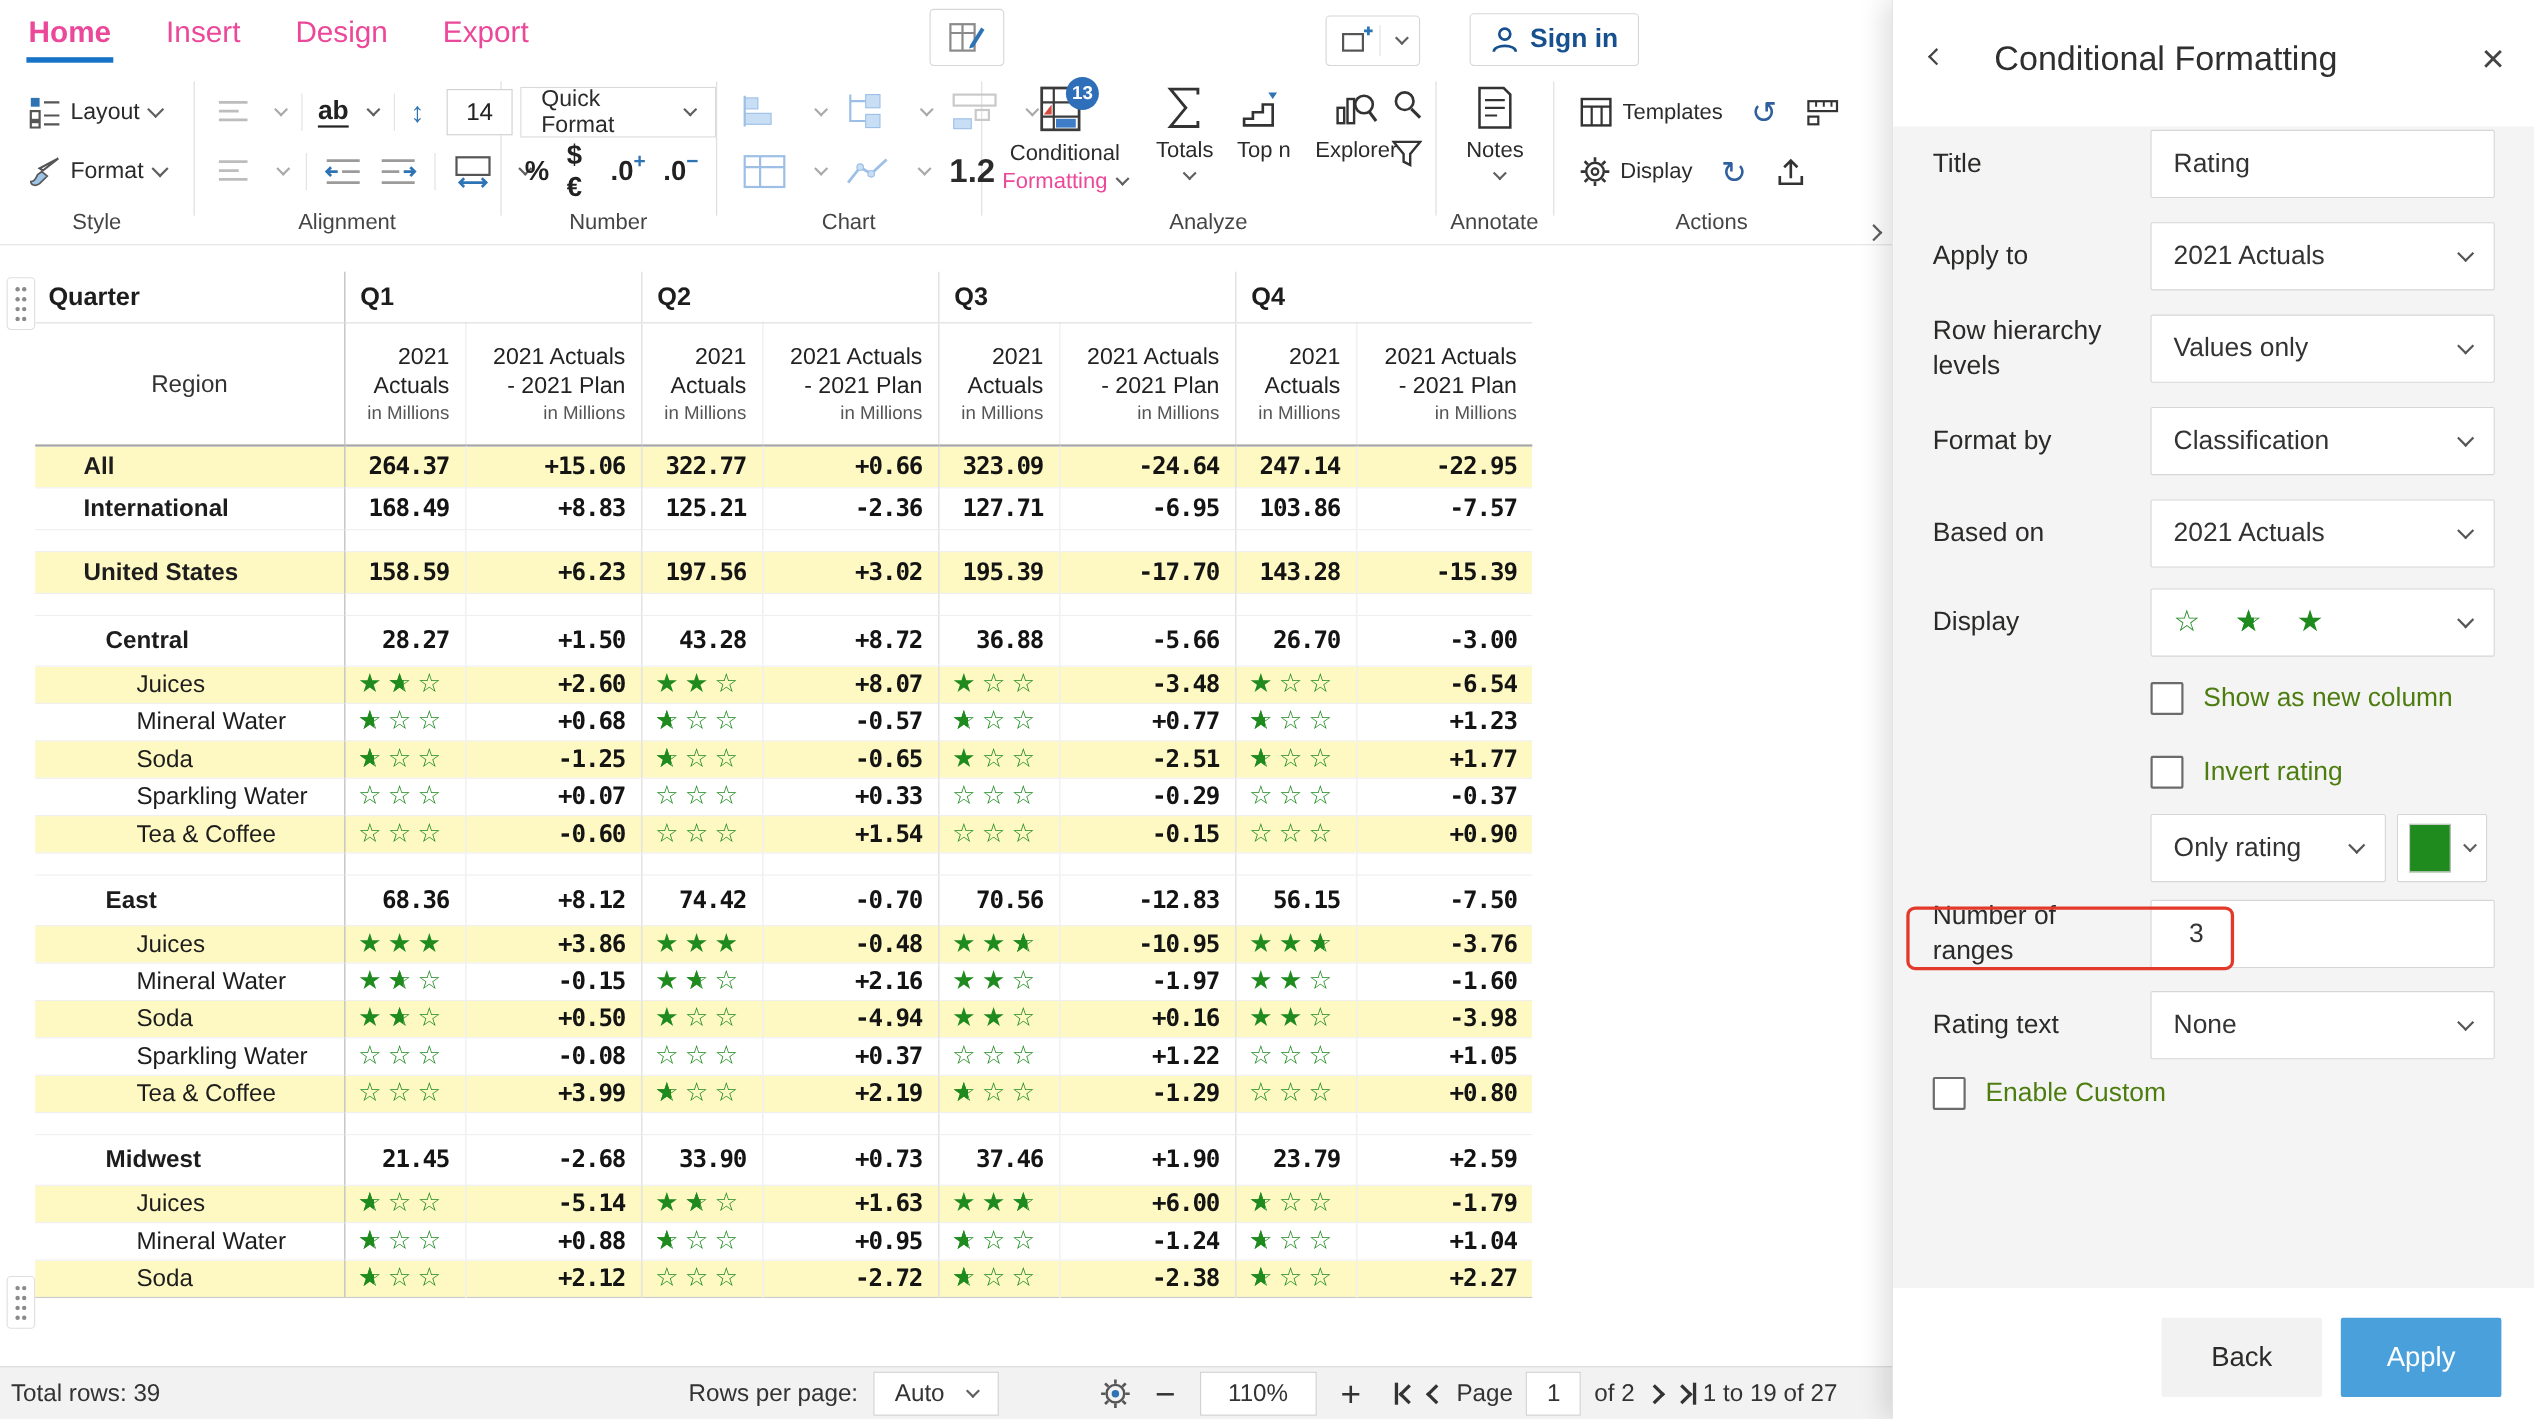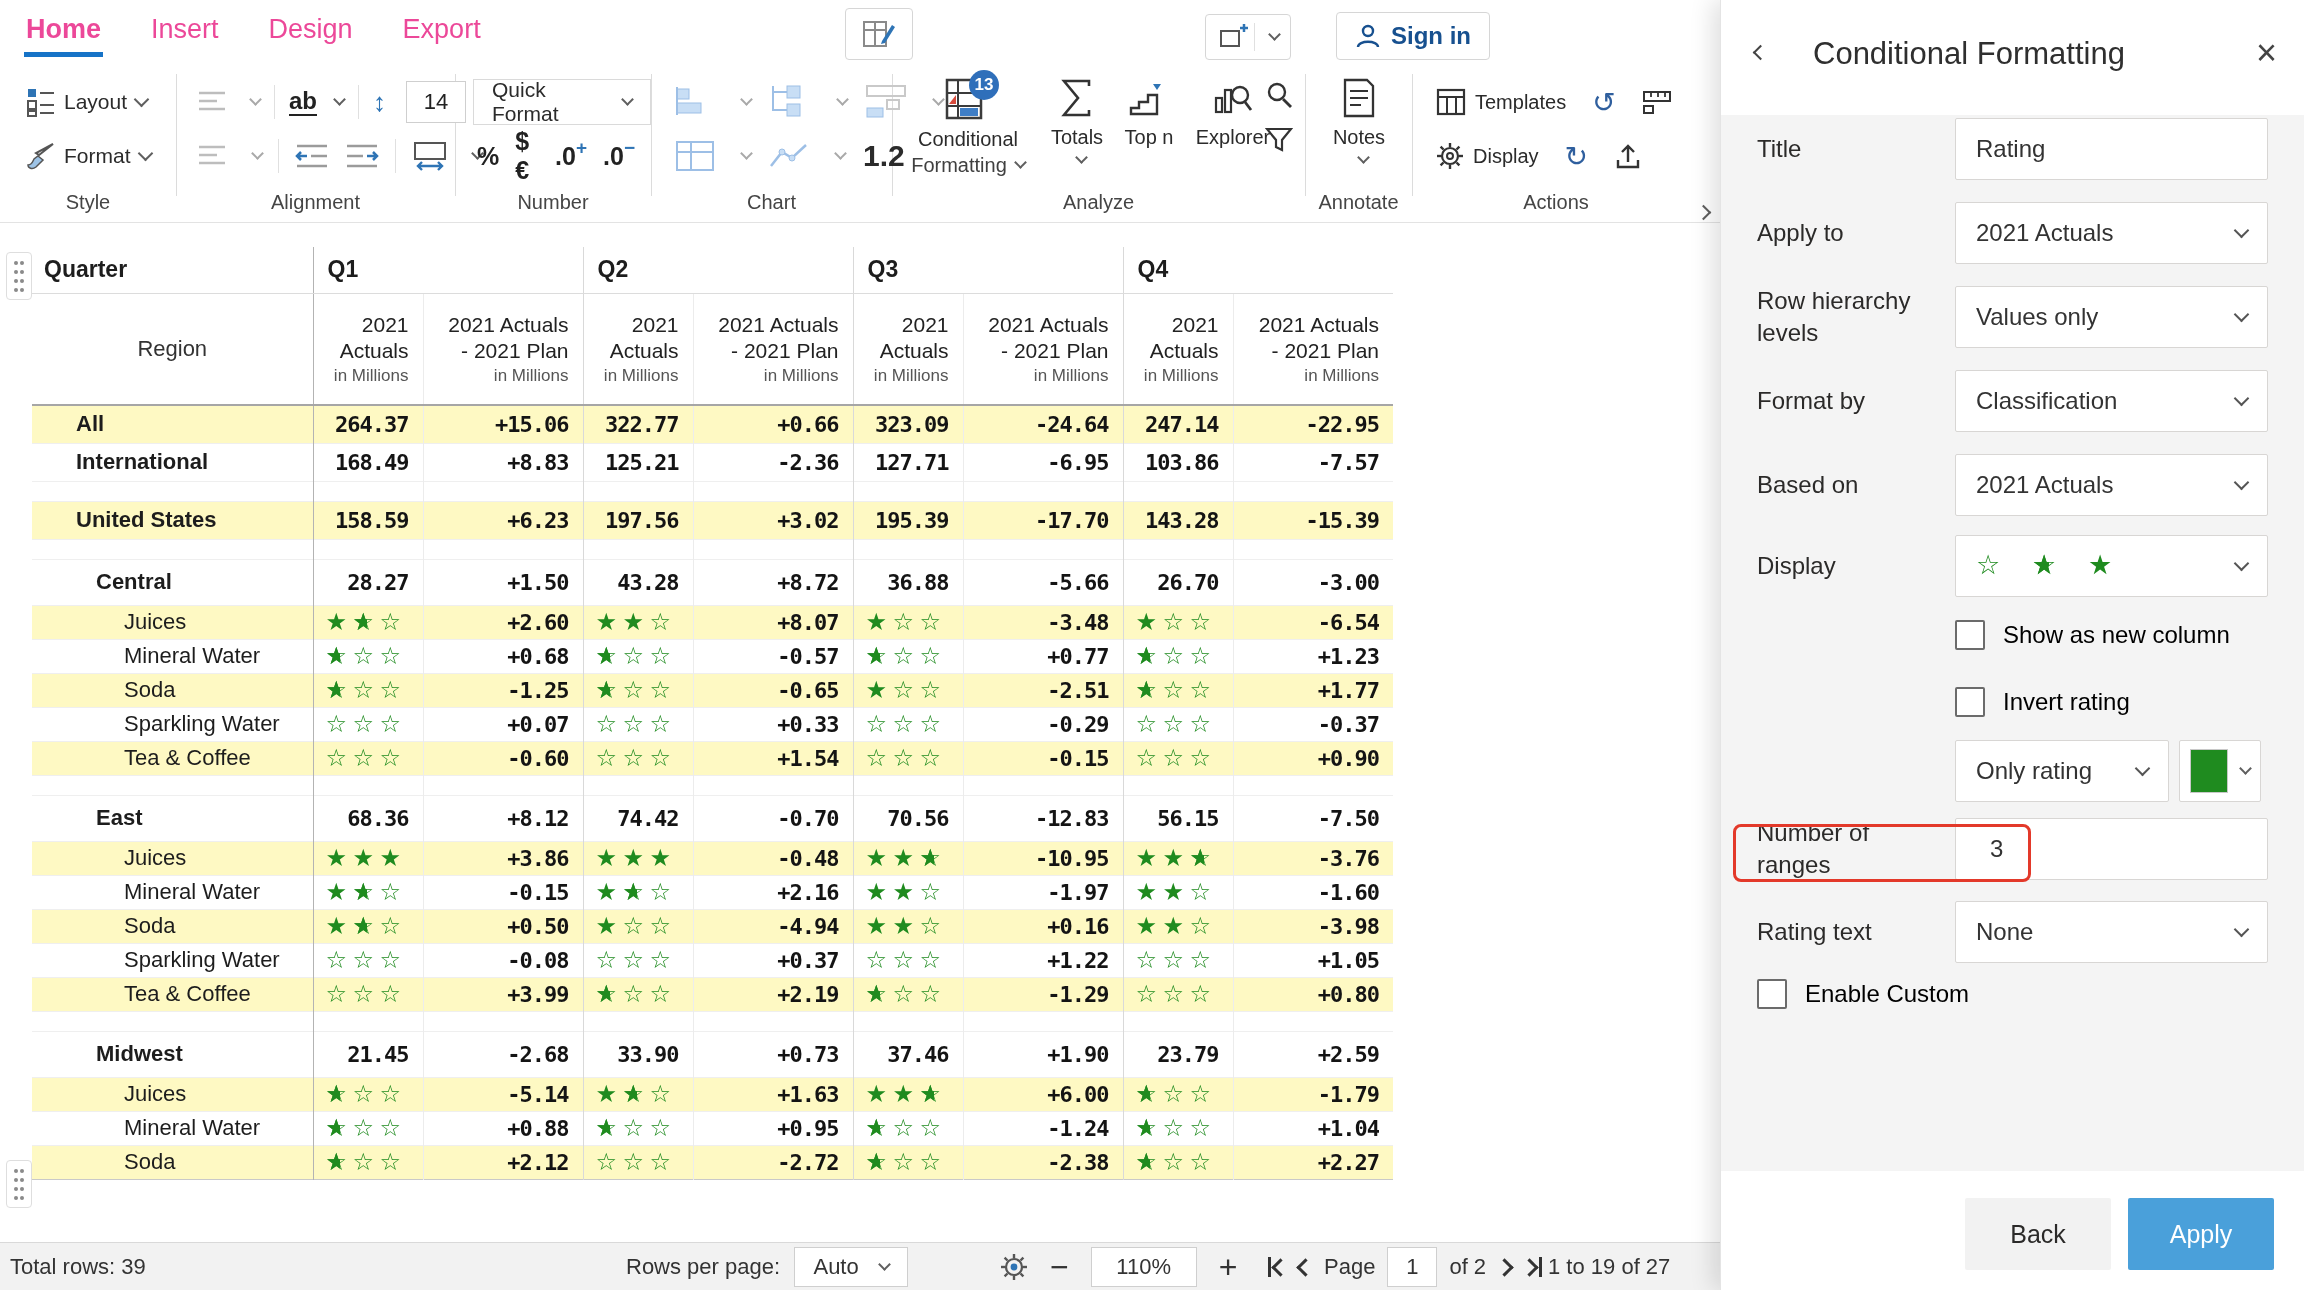--- a/index.html
+++ b/index.html
@@ -35,21 +35,21 @@
   .numbox{border:1px solid #cfcfcf;background:#fff;width:58px;height:40px;display:flex;align-items:center;
           justify-content:center;font-size:22px;color:#222;margin:0 6px;}
   .stepper{display:flex;flex-direction:column;gap:7px;}
   .stepper .chv{margin:0;}
   .stepper .up{transform:rotate(225deg);}
   .qf{border:1px solid #dadada;background:#fff;height:44px;padding:0 18px;display:flex;align-items:center;font-size:21px;color:#2b2b2b;}
   .decbtn{font-size:25px;color:#222;font-weight:700;display:inline-flex;align-items:flex-start;margin-right:16px;}
   .decbtn sup{font-size:19px;line-height:0.6;font-weight:700;}
   .bigbtn{display:flex;flex-direction:column;align-items:center;padding-top:6px;cursor:pointer;}
   .bigbtn .bl{font-size:20px;color:#2b2b2b;line-height:1.3;margin-top:6px;text-align:center;}
-  .bigbtn .bl2{font-size:20px;color:#404040;line-height:1.3;display:flex;align-items:center;}
+  .bigbtn .bl2{font-size:20px;color:#ec4899;line-height:1.3;display:flex;align-items:center;}
   .hsmall{display:flex;align-items:center;gap:9px;font-size:20px;color:#2b2b2b;cursor:pointer;text-align:right;}
   .cficon{position:relative;width:46px;height:42px;}
   .badge{position:absolute;right:-8px;top:-8px;width:30px;height:30px;border-radius:50%;background:#2f6fba;
          color:#fff;font-size:17px;font-weight:700;display:flex;align-items:center;justify-content:center;}
   .collapse{position:absolute;left:1698px;top:138px;width:16px;height:16px;}
   .collapse .chv{transform:rotate(-45deg);margin:0;}
   
   .grip{position:absolute;width:24px;height:46px;background:#fff;border:1px solid #dedede;border-radius:4px;
         display:flex;align-items:center;justify-content:center;}
   #table-wrap{position:absolute;left:32px;top:247px;}
@@ -99,21 +99,21 @@
   .p-close{position:absolute;right:28px;top:32px;font-size:36px;color:#444;font-weight:400;cursor:pointer;}
   .p-body{position:absolute;left:0;top:115px;width:100%;height:1056px;background:#f4f4f4;}
   .f-label{position:absolute;left:36px;width:190px;font-size:24px;font-weight:400;color:#2b2a29;line-height:1.35;
            display:flex;align-items:center;}
   .f-box{position:absolute;left:234px;width:313px;height:62px;background:#fff;border:1px solid #d8d6d4;border-radius:2px;
          display:flex;align-items:center;font-size:24px;color:#333;box-sizing:border-box;padding-left:20px;}
   .f-box .val{flex:1;}
   .f-box .chv{margin-right:20px;border-color:#555;}
   .chkrow{position:absolute;display:flex;align-items:center;gap:18px;}
   .chk{width:30px;height:30px;border:2px solid #6b6b6b;background:#fff;border-radius:2px;box-sizing:border-box;flex:none;}
-  .chklab{font-size:24px;color:#000000;}
+  .chklab{font-size:24px;color:#4d7c0f;}
   .swatchbox{position:absolute;width:82px;height:62px;background:#fff;border:1px solid #d8d6d4;border-radius:2px;
              box-sizing:border-box;display:flex;align-items:center;justify-content:space-between;padding:0 10px;}
   .swatch{width:36px;height:42px;border:1px solid #c8c8c8;}
   .red-frame{position:absolute;left:12px;top:824px;width:292px;height:52px;border:3px solid #e3392a;border-radius:8px;z-index:5;}
   .p-foot{position:absolute;left:0;top:1171px;width:100%;height:119px;background:#fff;}
   .pbtn{position:absolute;top:27px;width:146px;height:72px;display:flex;align-items:center;justify-content:center;
         font-size:25px;border-radius:2px;cursor:pointer;}
   #back-btn{left:244px;background:#f2f2f2;color:#2b2a29;}
   #apply-btn{left:407px;background:#4aa0da;color:#fff;}
   .pstar{font-size:27px;color:#1f8b1f;margin-right:26px;position:relative;display:inline-block;width:30px;line-height:1;}

